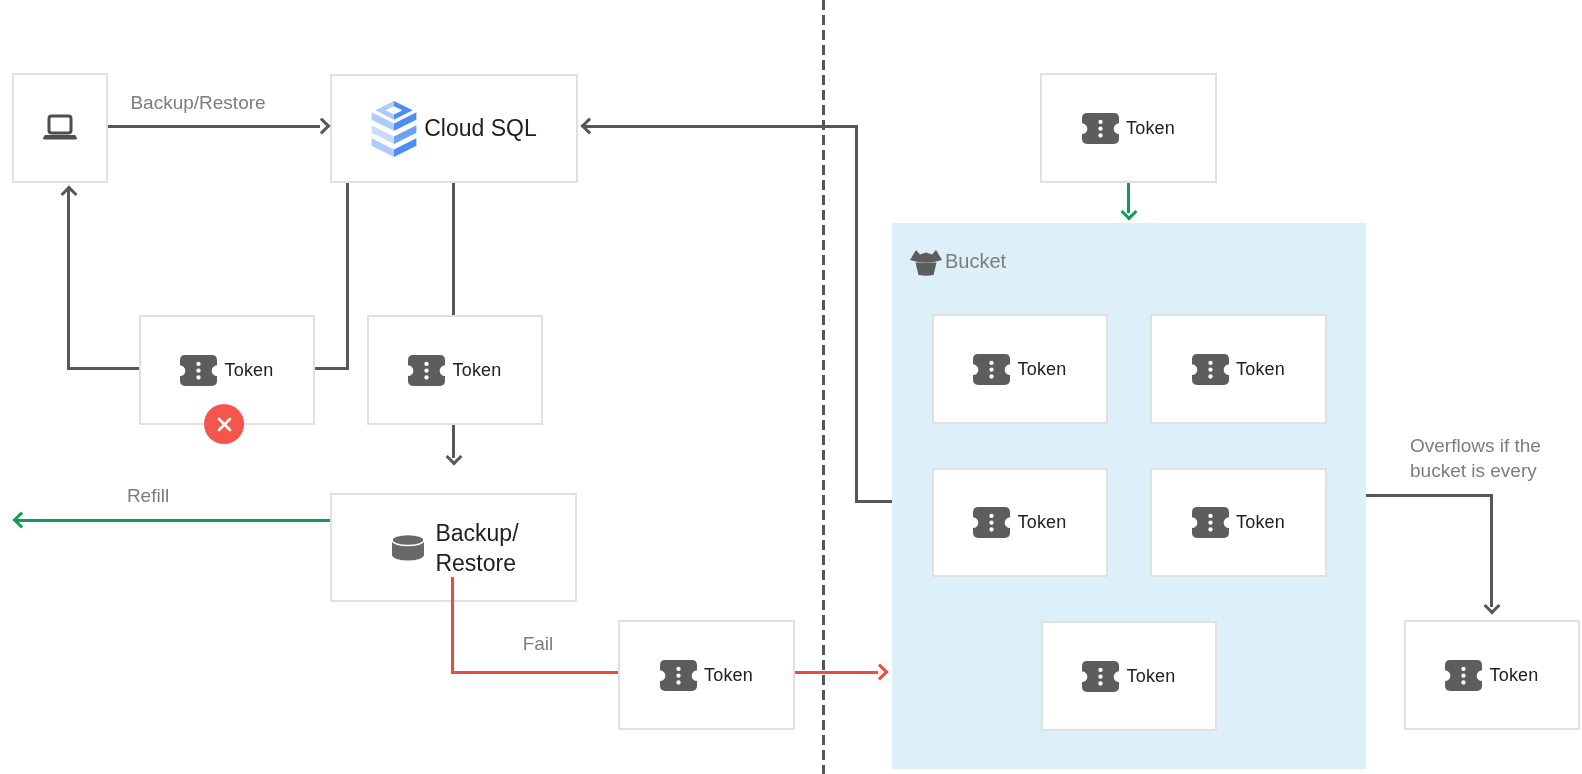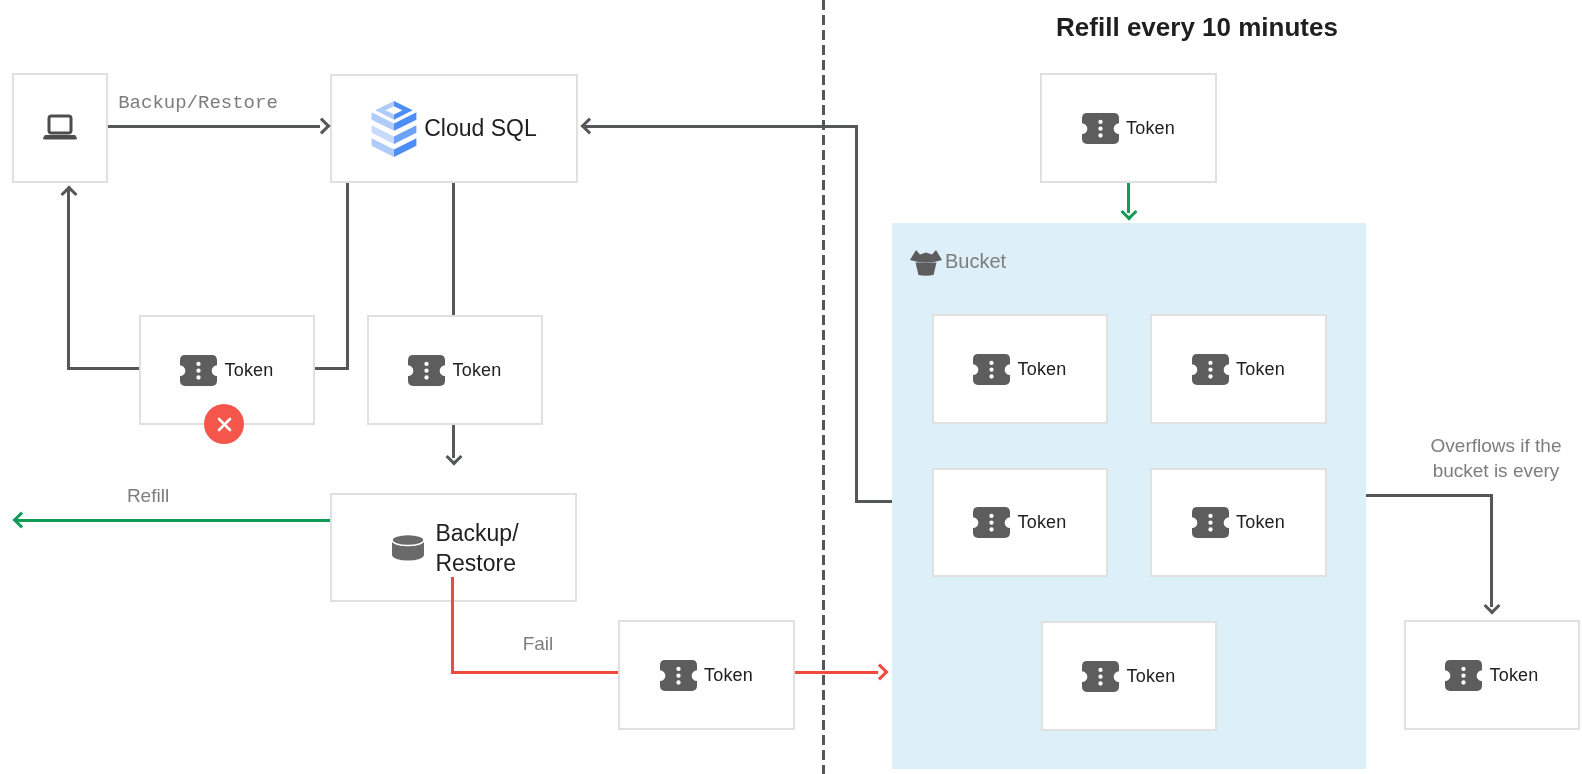--- a/index.html
+++ b/index.html
@@ -44,21 +44,21 @@
   .chev { position: absolute; width: 12px; height: 12px;
           border-right: 3px solid var(--line); border-bottom: 3px solid var(--line); }
   .chev.right { transform: rotate(-45deg); }
   .chev.left  { transform: rotate(135deg); }
   .chev.up    { transform: rotate(-135deg); }
   .chev.down  { transform: rotate(45deg); }
   .chev.green { border-color: var(--green); }
   .chev.red   { border-color: var(--red); }
   
   .edge-label { position: absolute; color: var(--text_gray); font-size: 19px; text-align: center; }
-  .edge-label.left-align { text-align: center; line-height: 25px; }
+  .edge-label.left-align { text-align: left; line-height: 25px; }
   .heading { position: absolute; left: 997px; top: 12px; width: 400px;
              text-align: center; font-size: 26px; font-weight: bold; color: #1f1f1f; }
   
   .badge {
     position: absolute; left: 204px; top: 404px; width: 40px; height: 40px;
     background: var(--red_badge); border-radius: 50%;
     display: flex; align-items: center; justify-content: center; z-index: 5;
   }
   .icon { flex: 0 0 auto; display: block; }
 </style>
@@ -82,21 +82,20 @@
 
   <div class="bucket-region"></div>
   <div class="bucket-caption">
     <svg class="icon" width="34" height="30" viewBox="0 0 34 30">
       <path fill="#5d5d5d" d="M1 14 L7 4 L11 8.5 L17 6.5 L23 8.5 L27 4 L33 14 Q17 19 1 14 Z"></path>
       <path fill="#5d5d5d" d="M6.5 16.5 L27.5 16.5 L24.5 29 Q17 30.5 9.5 29 Z"></path>
     </svg>
     <span>Bucket</span>
   </div>
 
-  <div class="heading">Refill every 10 minutes</div>
 
   <div class="node" style="left:12px;top:73px;width:96px;height:110px;">
     <svg class="icon" width="36" height="30" viewBox="0 0 36 30">
       <rect x="7" y="3" width="22" height="17" rx="2.5" fill="none" stroke="#4d4d4d" stroke-width="3"></rect>
       <path fill="#4d4d4d" d="M3 22 H33 L35 25 Q35 26.5 33 26.5 H3 Q1 26.5 1 25 Z"></path>
     </svg>
   </div>
 
   <div class="node" style="left:330px;top:74px;width:248px;height:109px;">
     <svg class="icon" width="46" height="56" viewBox="0 0 48 60">
@@ -189,21 +188,21 @@
 
   <div class="node" style="left:1404px;top:620px;width:176px;height:110px;">
     <svg class="icon" width="37" height="31" viewBox="0 0 36 30">
         <use href="#token-ticket"></use>
       </svg>
     <span class="lbl">Token</span>
   </div>
 
   <div class="ln h" style="left:108px;top:125px;width:212px;"></div>
   <div class="chev right" style="left:316px;top:120px;"></div>
-  <div class="edge-label" style="left:98px;top:92px;width:200px;font-family:Liberation Mono, monospace;">Backup/Restore</div>
+  <div class="edge-label" style="left:98px;top:92px;width:200px;">Backup/Restore</div>
 
   <div class="ln h" style="left:583px;top:125px;width:275px;"></div>
   <div class="ln v" style="left:855px;top:125px;height:378px;"></div>
   <div class="ln h" style="left:855px;top:500px;width:37px;"></div>
   <div class="chev left" style="left:583px;top:120px;"></div>
 
   <div class="ln v" style="left:346px;top:183px;height:187px;"></div>
   <div class="ln h" style="left:315px;top:367px;width:34px;"></div>
 
   <div class="ln h" style="left:67px;top:367px;width:72px;"></div>

